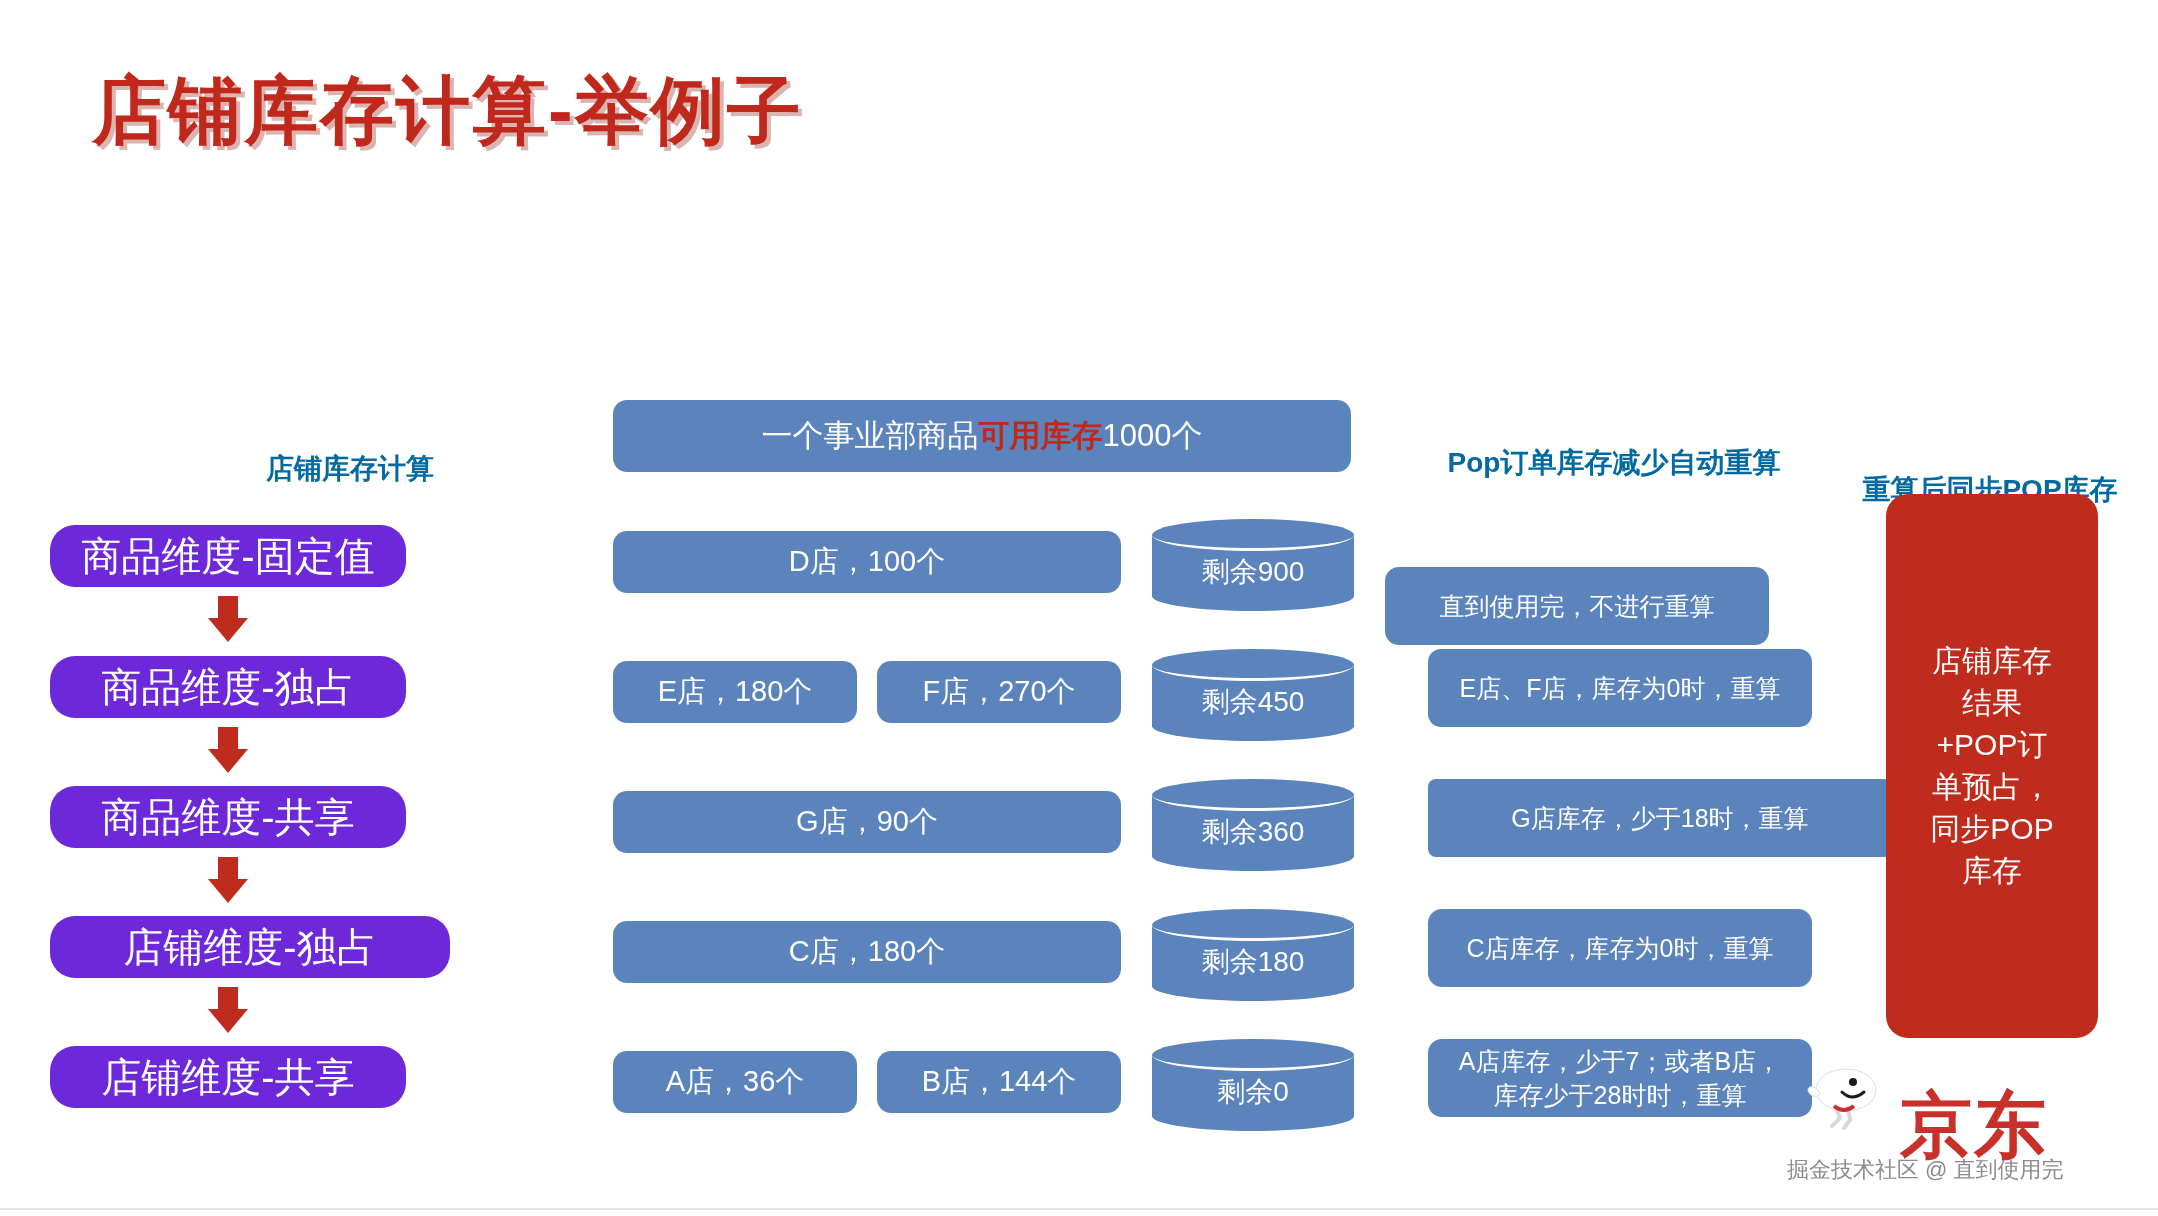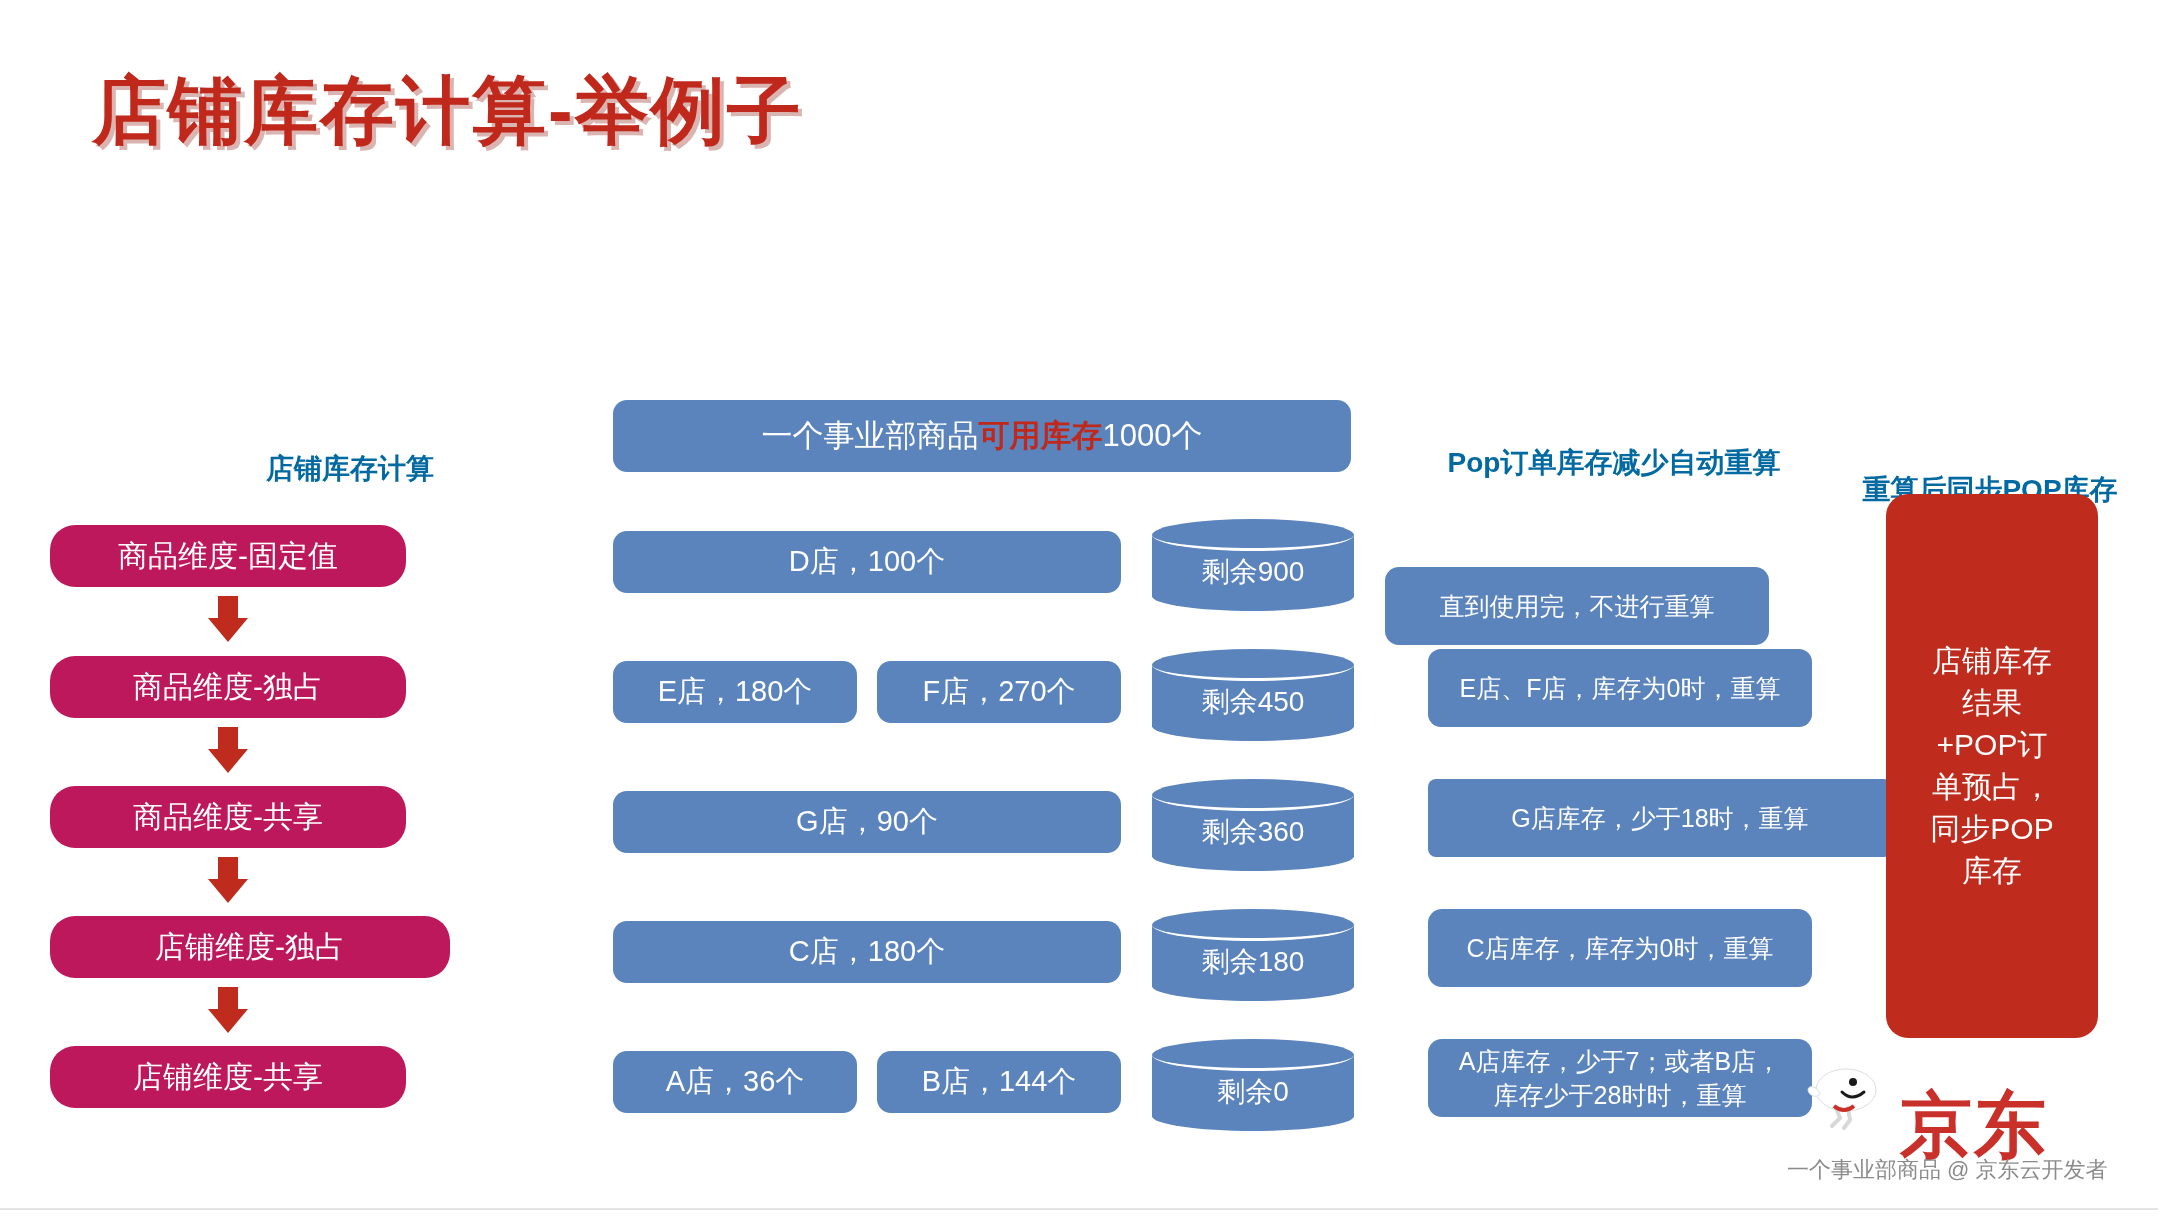--- a/index.html
+++ b/index.html
@@ -61,22 +61,22 @@
     border-radius: 12px;
     display: flex;
     align-items: center;
     justify-content: center;
     text-align: center;
     color: #ffffff;
     box-sizing: border-box;
     padding: 4px 10px;
   }
   .red-box {
-    background: #be185d;
-    font-size: 30px;
+    background: #6d28d9;
+    font-size: 40px;
     border-radius: 25px;
   }
   .blue-box {
     background: #5B84BD;
     font-size: 29px;
     border-radius: 14px;
   }
   .blue-box.small { font-size: 25px; }
 
   
@@ -333,17 +333,17 @@
   <div id="jd-logo-text">京东</div>
   <svg id="jd-dog" viewBox="0 0 78 84">
     <ellipse cx="40" cy="30" rx="30" ry="21" fill="#ffffff" stroke="#dddddd" stroke-width="1"></ellipse>
     <path d="M10 28 C2 24 0 30 4 34 C8 38 14 36 14 33 Z" fill="#ffffff" stroke="#dddddd" stroke-width="1"></path>
     <circle cx="47" cy="22" r="4" fill="#1a1a1a"></circle>
     <path d="M36 32 Q46 42 58 32" stroke="#1a1a1a" stroke-width="3" fill="none" stroke-linecap="round"></path>
     <path d="M30 48 L34 58 L26 66" stroke="#d8d8d8" stroke-width="4" fill="none" stroke-linecap="round"></path>
     <path d="M42 48 L44 60 L38 68" stroke="#d8d8d8" stroke-width="4" fill="none" stroke-linecap="round"></path>
     <path d="M28 46 Q38 54 48 46" stroke="#C9302A" stroke-width="4" fill="none"></path>
   </svg>
-  <div id="watermark-text">一个事业部商品 @ 京东云开发者</div>
+  <div id="watermark-text">掘金技术社区 @ 直到使用完</div>
 
   <div id="bottom-rule"></div>
 
 </div>
 
 </body></html>

